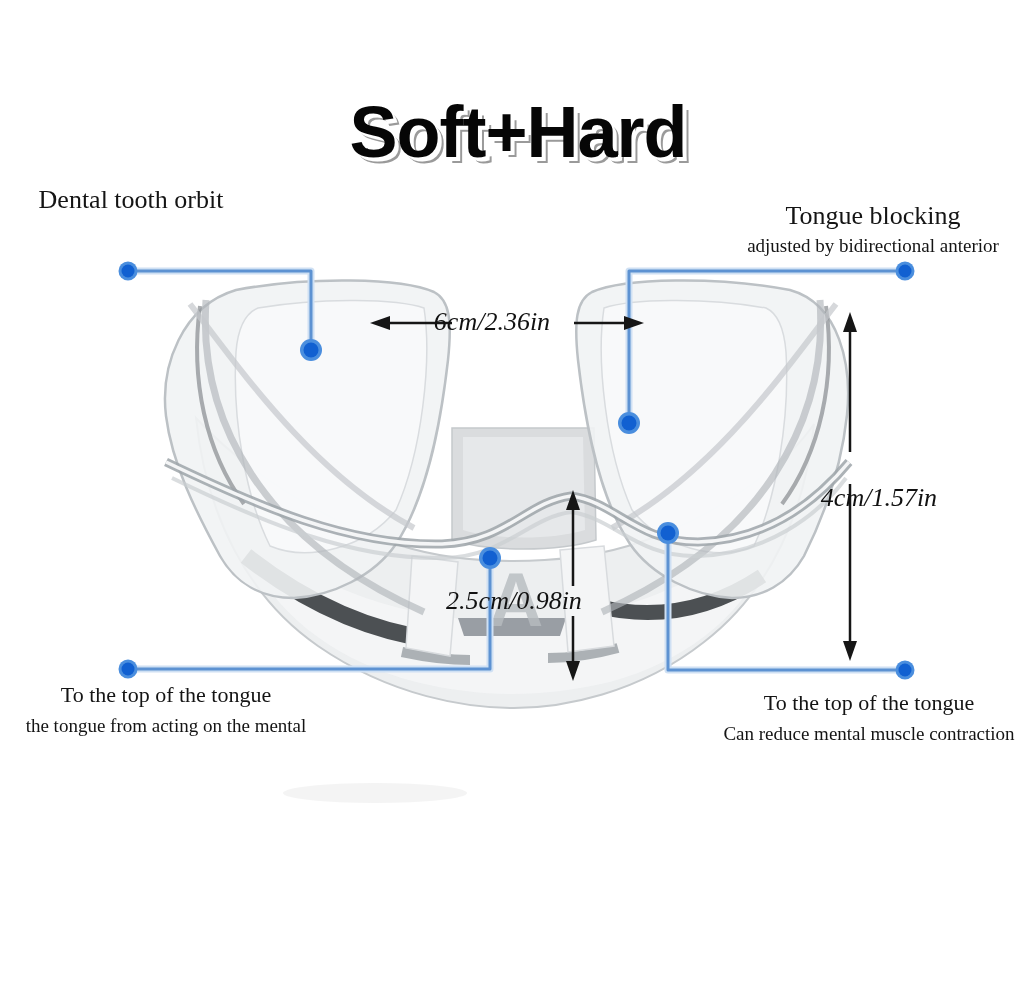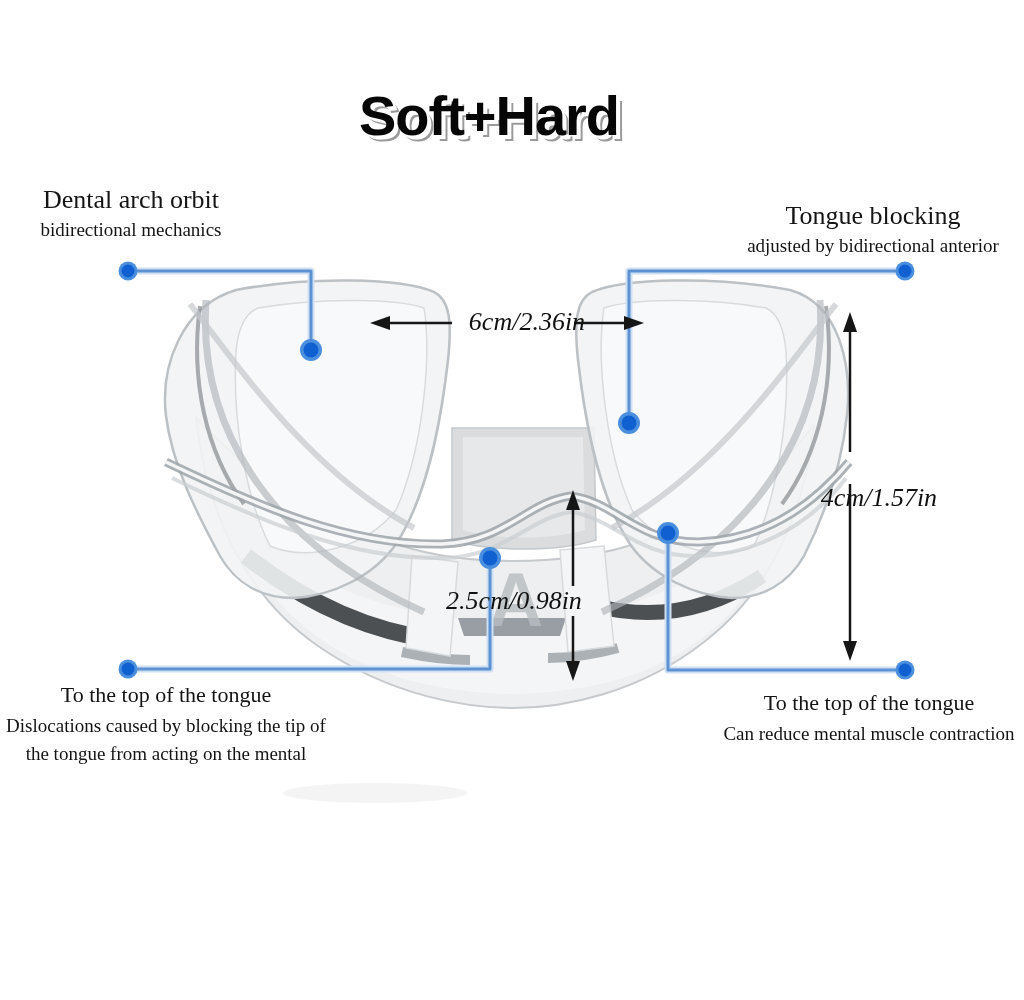--- a/index.html
+++ b/index.html
@@ -2,38 +2,39 @@
 <html><head>
 <meta charset="utf-8">
 <style>
   html,body{margin:0;padding:0;background:#fff;}
   .stage{
     position:relative;width:1024px;height:1000px;background:#ffffff;
     overflow:hidden;font-family:"Liberation Serif",serif;color:#161616;
   }
   .art{position:absolute;left:0;top:0;width:1024px;height:1000px;}
   .title{
-    position:absolute;left:0;top:88px;width:978px;margin:0;text-align:center;
-    font-family:"Liberation Sans",sans-serif;font-weight:bold;font-size:56px;
+    position:absolute;left:0;top:96px;width:978px;margin:0;text-align:center;
+    font-family:"Liberation Sans",sans-serif;font-weight:bold;font-size:72px;
     line-height:1;color:#060606;letter-spacing:-1px;
     text-shadow:4px 4px 0 #ffffff,6px 6px 0 #9a9a9a;
+    padding-left:29px;
   }
   .callout{position:absolute;text-align:center;color:#141414;}
   .callout .heading{font-size:26px;line-height:32px;white-space:nowrap;}
   .callout.bottom .heading{font-size:22px;line-height:34px;}
   .callout .sub{font-size:19px;line-height:28px;white-space:nowrap;}
   .callout.tl{left:0;top:184px;width:262px;}
   .callout.tr{left:722px;top:200px;width:302px;}
   .callout.bl{left:0;top:678px;width:332px;}
   .callout.br{left:706px;top:686px;width:326px;}
   .measure{
     position:absolute;text-align:center;font-style:italic;font-size:26px;
     line-height:30px;color:#111;white-space:nowrap;
   }
-  .m-width{left:407px;top:307px;width:240px;}
+  .m-width{left:372px;top:307px;width:240px;}
   .m-height{left:759px;top:452px;width:240px;margin-top:31px;}
   .m-depth{left:394px;top:586px;width:240px;}
 </style>
 </head>
 <body>
 
 <div class="stage">
 
   <svg class="art" viewBox="0 0 1024 1000" aria-hidden="true">
 
@@ -151,32 +152,30 @@
         <line x1="573" y1="616" x2="573" y2="662"></line>
         <polygon points="573,490 566,510 580,510" stroke="none"></polygon>
         <polygon points="573,681 566,661 580,661" stroke="none"></polygon>
       </g>
     </g>
   </svg>
 
   <h1 class="title">Soft+Hard</h1>
 
   <div class="callout tl top">
-    <div class="heading">Dental arch orbit</div>
-    <div class="sub">bidirectional mechanics</div>
+    <div class="heading">Dental tooth orbit</div>
   </div>
 
   <div class="callout tr top">
     <div class="heading">Tongue blocking</div>
     <div class="sub">adjusted by bidirectional anterior</div>
   </div>
 
   <div class="callout bl bottom">
     <div class="heading">To the top of the tongue</div>
-    <div class="sub">Dislocations caused by blocking the tip of</div>
     <div class="sub">the tongue from acting on the mental</div>
   </div>
 
   <div class="callout br bottom">
     <div class="heading">To the top of the tongue</div>
     <div class="sub">Can reduce mental muscle contraction</div>
   </div>
 
   <div class="measure m-width">6cm/2.36in</div>
   <div class="measure m-height">4cm/1.57in</div>

